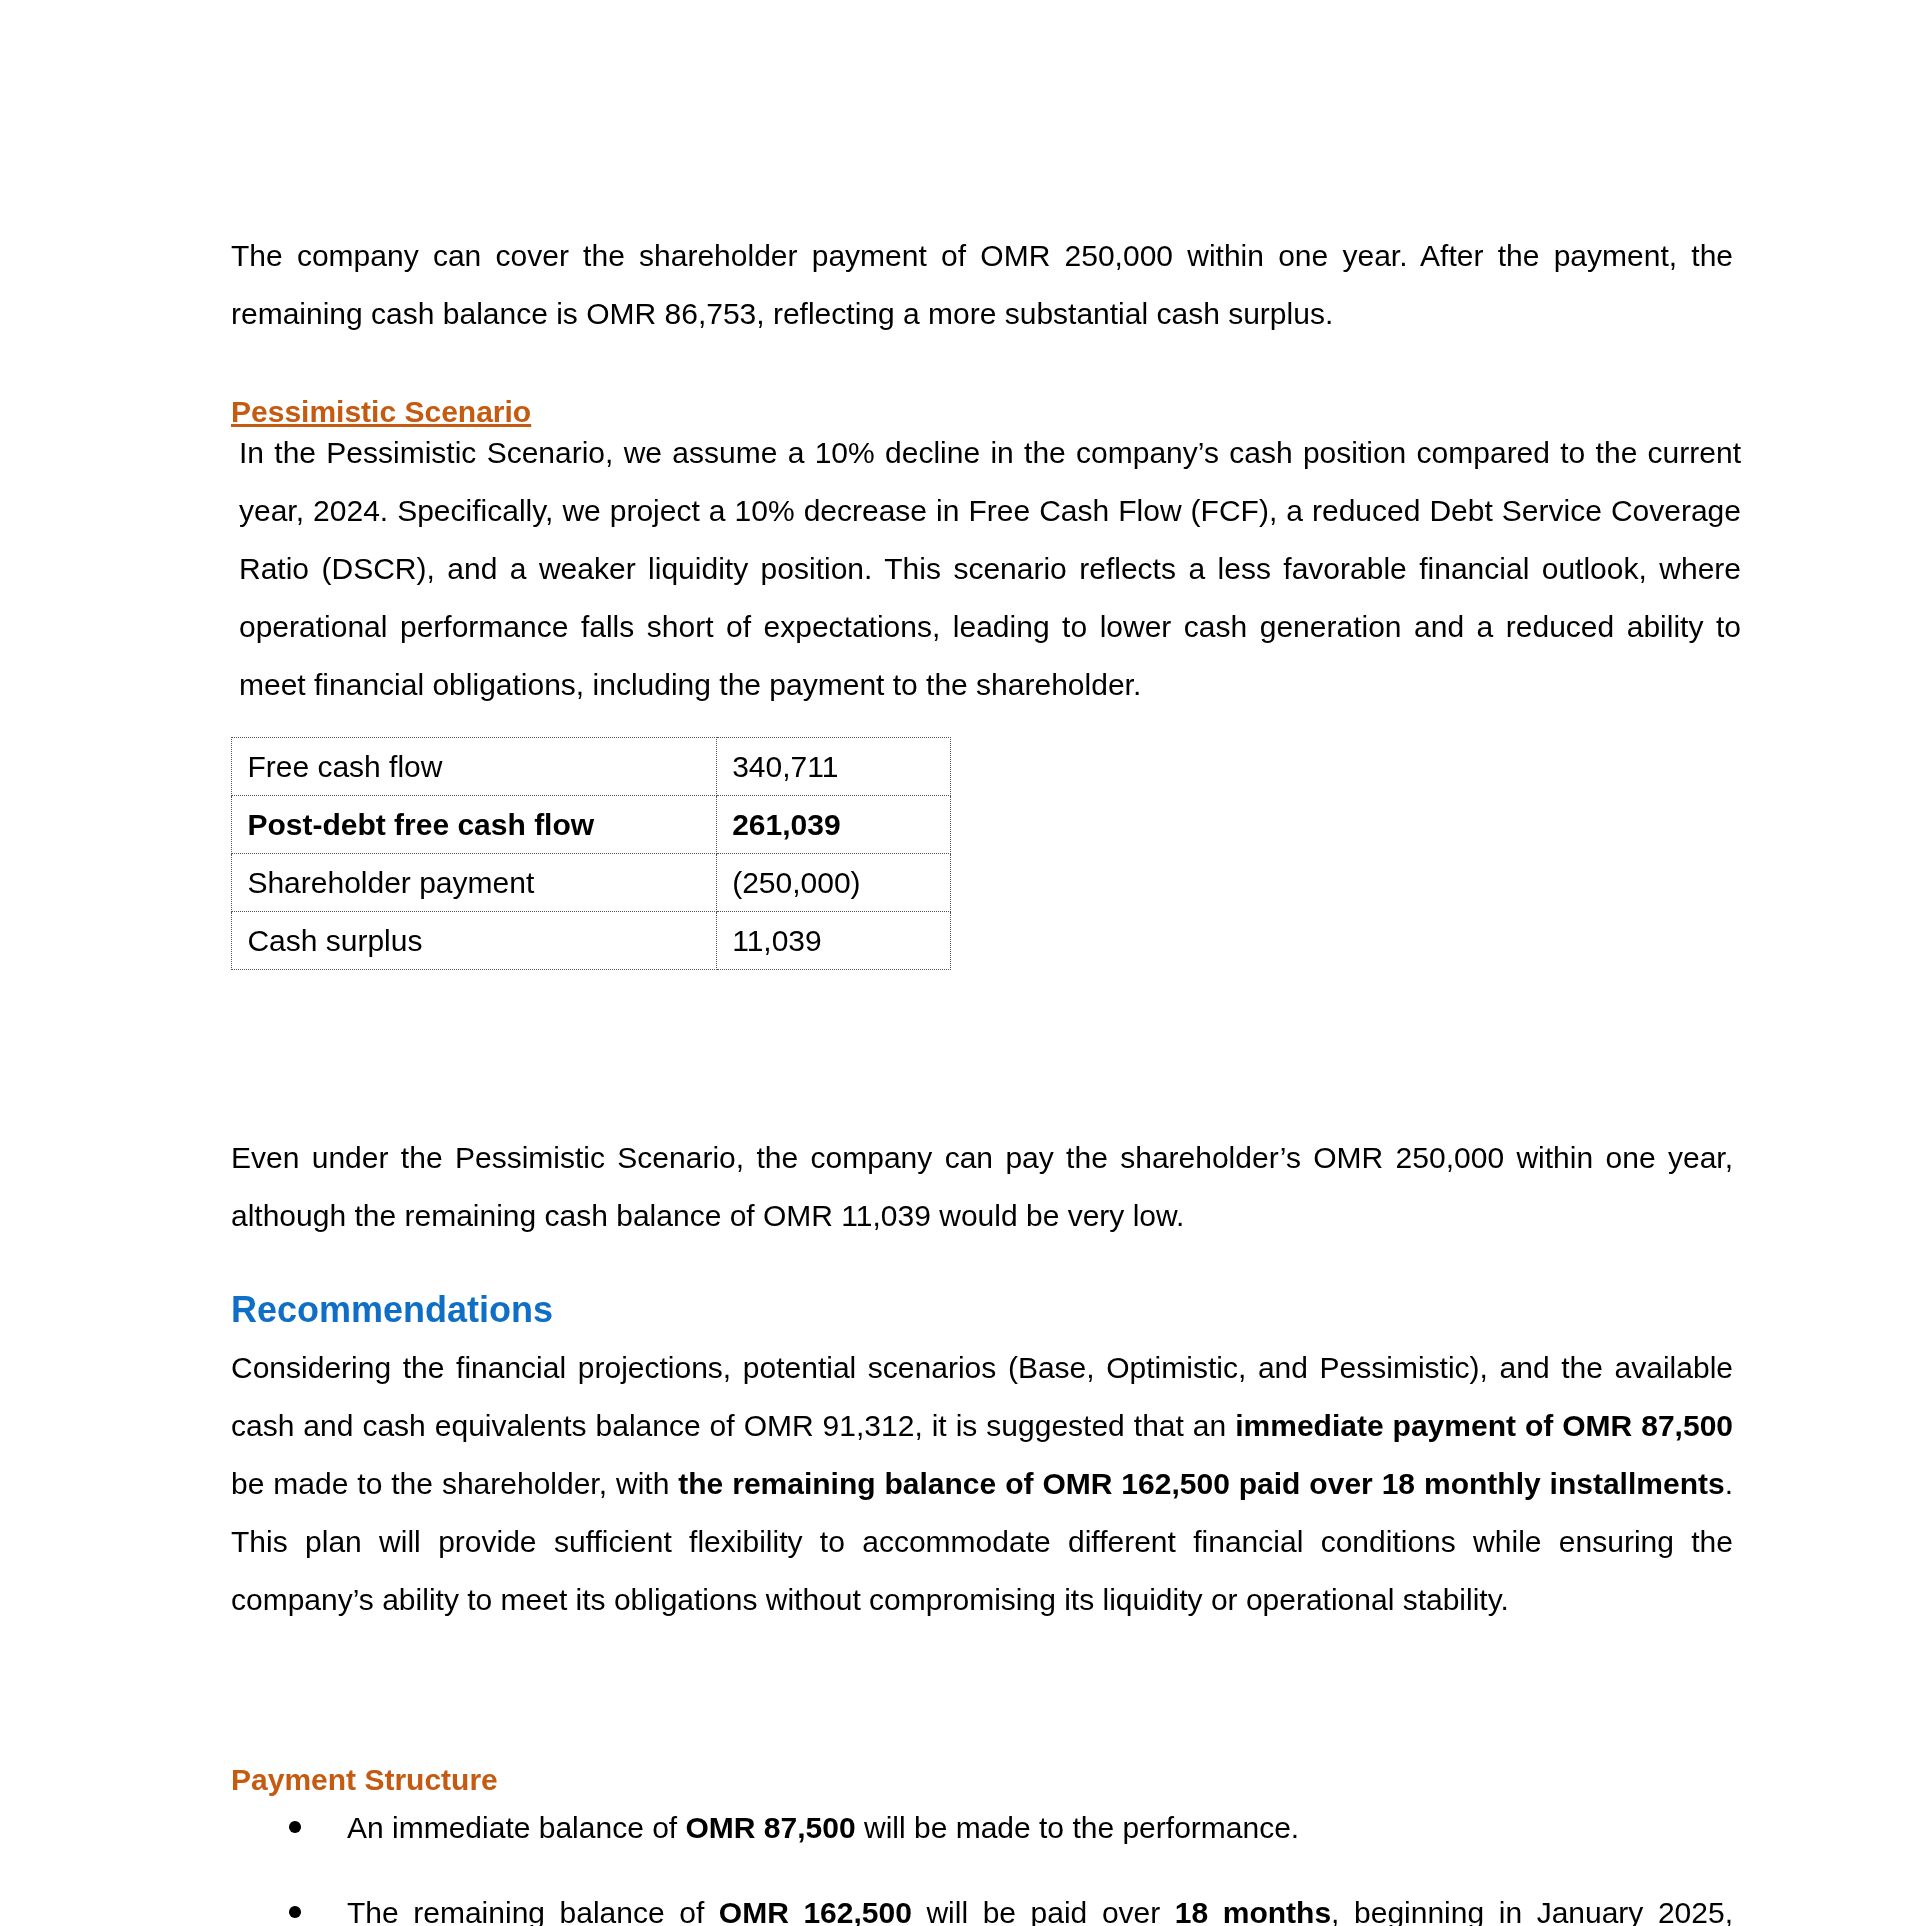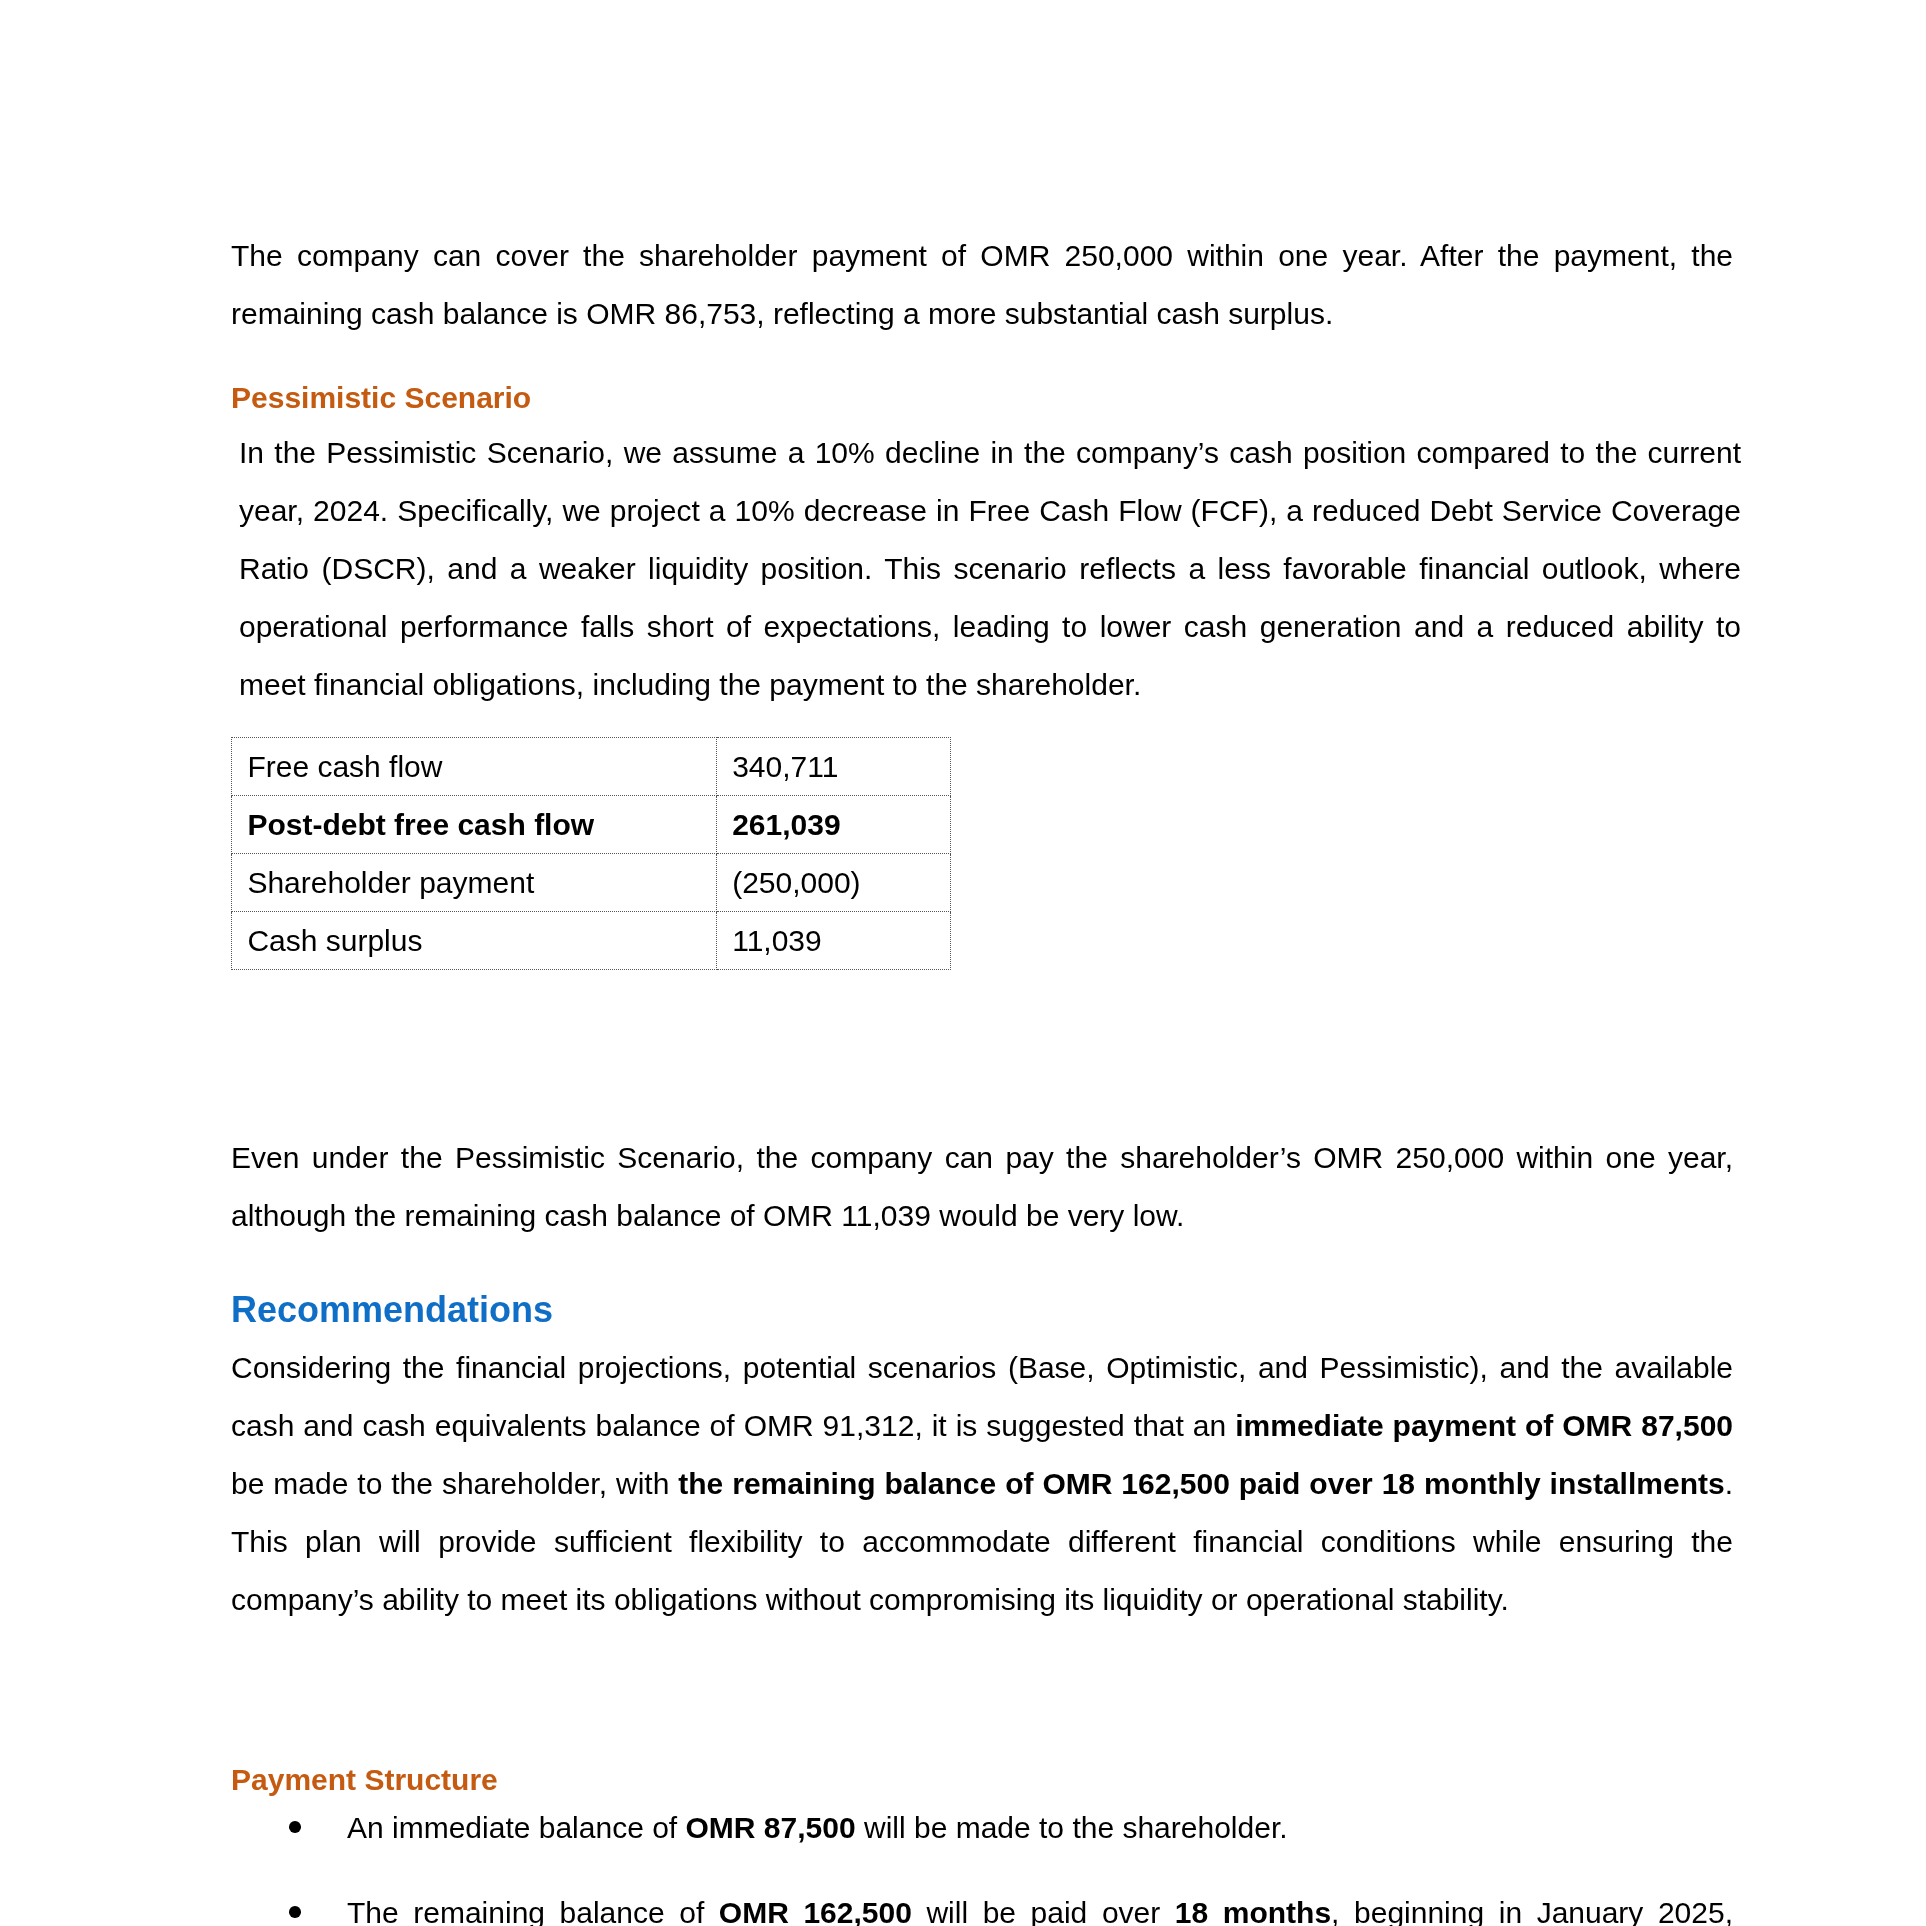--- a/index.html
+++ b/index.html
@@ -2,21 +2,21 @@
 <html style="font-size:6.2px"><head>
 <meta charset="utf-8">
 <style>
   html, body { margin: 0; padding: 0; background: #ffffff; }
   body { width: 1965px; height: 2542px; position: relative; overflow: hidden;
          font-family: "Liberation Sans", sans-serif; color: #000000; }
   .page { position: absolute; left: 231px; top: 0; width: 1502px; }
   p { margin: 0; font-size: 30px; line-height: 58px; text-align: justify; }
   .p1 { position: absolute; top: 227px; left: 0; width: 1502px; }
   .h-orange { position: absolute; left: 0; font-size: 30px; font-weight: bold; line-height: 39px; }
-  .h1 { top: 378px; }
+  .h1 { top: 392px; text-decoration: underline; }
   .p2 { position: absolute; top: 424px; left: 8px; width: 1502px; }
   table.fin { position: absolute; top: 737px; left: 0; border-collapse: collapse; }
   table.fin td { border: 1.2px dotted #555555; font-size: 30px; height: 57px; padding: 0 15.4px; }
   table.fin td.lbl { width: 453px; text-align: left; }
   table.fin td.val { width: 202px; text-align: left; }
   table.fin tr.bold td { font-weight: bold; }
   .p3 { position: absolute; top: 1129px; left: 0; width: 1502px; }
   .h-blue { position: absolute; top: 1275px; left: 0; font-size: 36px; font-weight: bold; line-height: 46px; margin-top: 12px; }
   .p4 { position: absolute; top: 1339px; left: 0; width: 1502px; }
   .h2 { top: 1760px; }
@@ -58,18 +58,18 @@
 
   <p class="p3">Even under the Pessimistic Scenario, the company can pay the shareholder’s OMR 250,000 within one year, although the remaining cash balance of OMR 11,039 would be very low.</p>
 
   <div class="h-blue" style="color: rgb(15, 111, 198);">Recommendations</div>
 
   <p class="p4"><span>Considering the financial projections, potential scenarios (Base, Optimistic, and Pessimistic), and the available cash and cash equivalents balance of OMR 91,312, it is suggested that an </span><b>immediate payment of OMR 87,500</b><span> be made to the shareholder, with </span><b>the remaining balance of OMR 162,500 paid over 18 monthly installments</b><span>. This plan will provide sufficient flexibility to accommodate different financial conditions while ensuring the company’s ability to meet its obligations without compromising its liquidity or operational stability.</span></p>
 
   <div class="h-orange h2" style="color: rgb(197, 90, 17);">Payment Structure</div>
 
   <ul class="bullets">
-    <li><span class="dot"></span><span>An immediate balance of </span><b>OMR 87,500</b><span> will be made to the shareholder.</span></li>
+    <li><span class="dot"></span><span>An immediate balance of </span><b>OMR 87,500</b><span> will be made to the performance.</span></li>
     <li><span class="dot"></span><span>The remaining balance of </span><b>OMR 162,500</b><span> will be paid over </span><b>18 months</b><span>, beginning in January 2025, ensuring manageable payments.</span></li>
 
   </ul>
 </div>
 
 
 </body></html>

